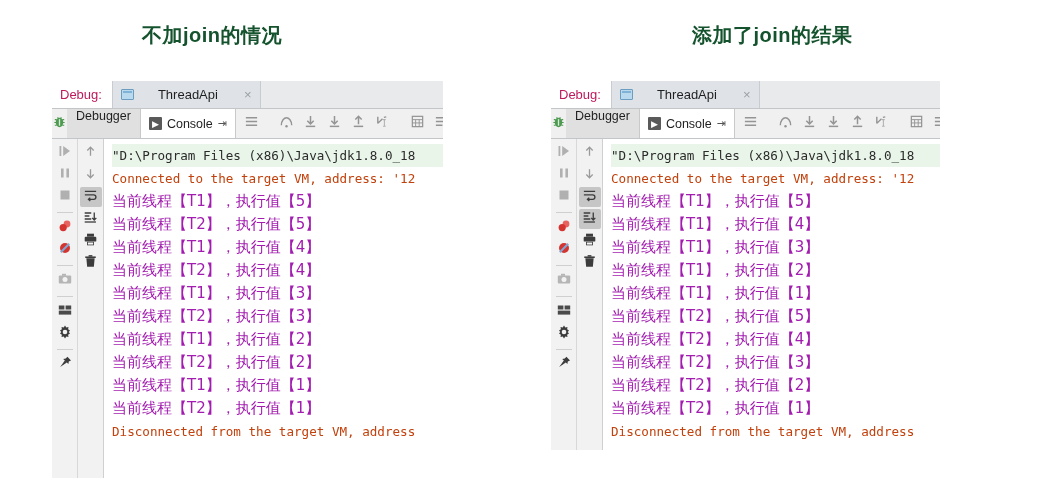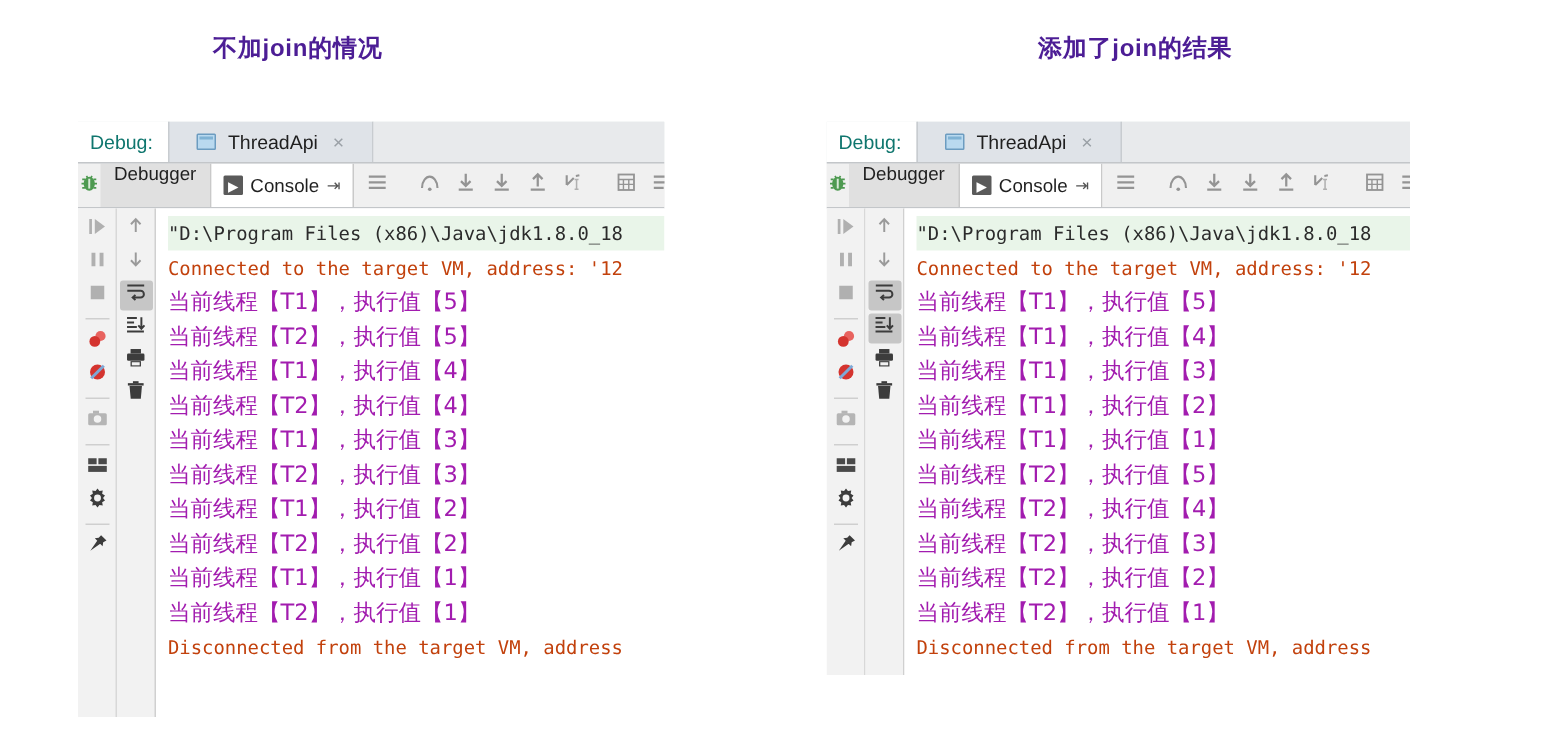--- a/index.html
+++ b/index.html
@@ -10,23 +10,23 @@
   body {
     width: 1037px;
     height: 503px;
     position: relative;
     font-family: "Liberation Sans", sans-serif;
     overflow: hidden;
   }
 
   .title {
     position: absolute;
-    color: #4c1d95;
+    color: #14532d;
     font-weight: bold;
-    font-size: 16px;
+    font-size: 20px;
     letter-spacing: 0.5px;
     white-space: nowrap;
   }
   .title-left  { left: 142px; top: 22px; }
   .title-right { left: 692px; top: 22px; }
 
   
   .ide {
     position: absolute;
     background: #ffffff;
@@ -43,28 +43,28 @@
     display: flex;
     align-items: stretch;
     border-bottom: 1px solid #c3c6c9;
     position: relative;
   }
   .tabstrip-label {
     display: flex;
     align-items: center;
     padding: 0 10px 0 8px;
     font-size: 13px;
-    color: #0f766e;
+    color: #be185d;
     background: #ffffff;
   }
   .tab-active {
     display: flex;
     align-items: center;
-    gap: 8px;
-    padding: 0 18px;
+    gap: 24px;
+    padding: 0 8px;
     background: #dfe3e8;
     font-size: 13px;
     color: #1f1f1f;
     border-left: 1px solid #c8ccd0;
     border-right: 1px solid #c8ccd0;
   }
   .tab-icon {
     width: 13px; height: 11px;
     background: #b9d9ef;
     border: 1px solid #6c9cc0;

